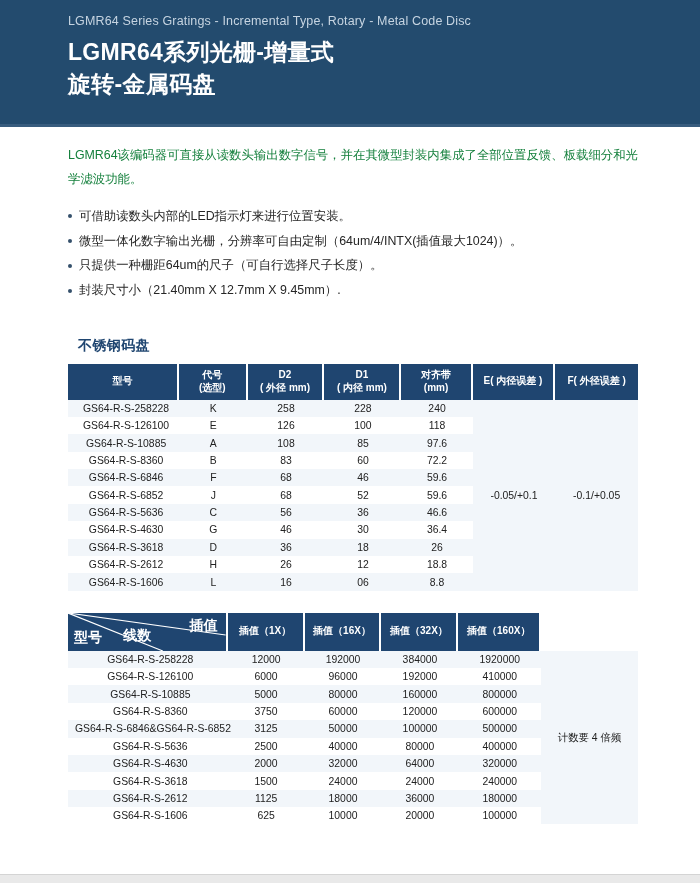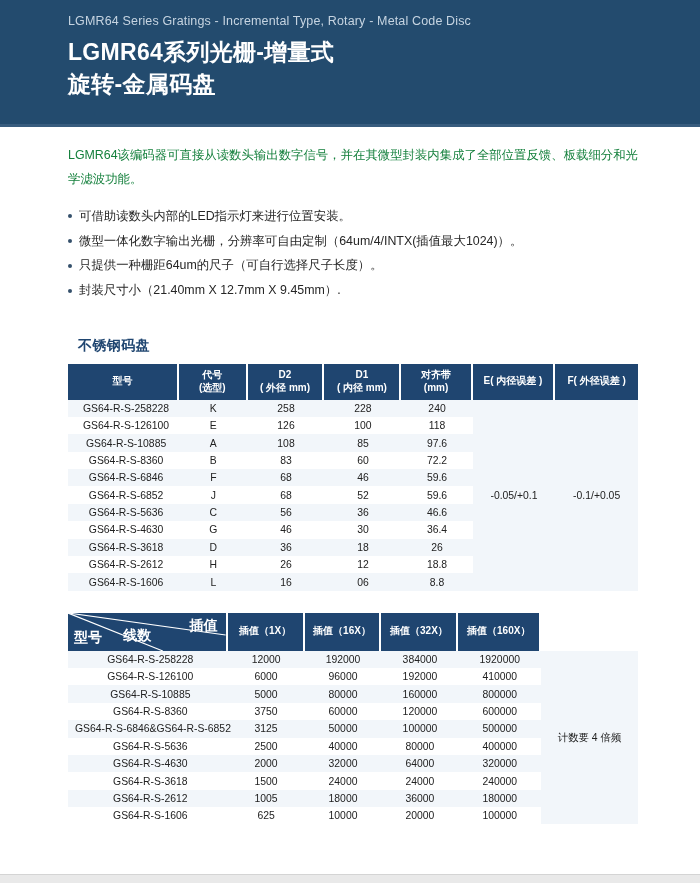--- a/index.html
+++ b/index.html
@@ -362,21 +362,21 @@
       </tr>
       <tr class="even">
         <td class="model">GS64-R-S-3618</td>
         <td>1500</td>
         <td>24000</td>
         <td>24000</td>
         <td>240000</td>
       </tr>
       <tr class="odd">
         <td class="model">GS64-R-S-2612</td>
-        <td>1005</td>
+        <td>1125</td>
         <td>18000</td>
         <td>36000</td>
         <td>180000</td>
       </tr>
       <tr class="even">
         <td class="model">GS64-R-S-1606</td>
         <td>625</td>
         <td>10000</td>
         <td>20000</td>
         <td>100000</td>

